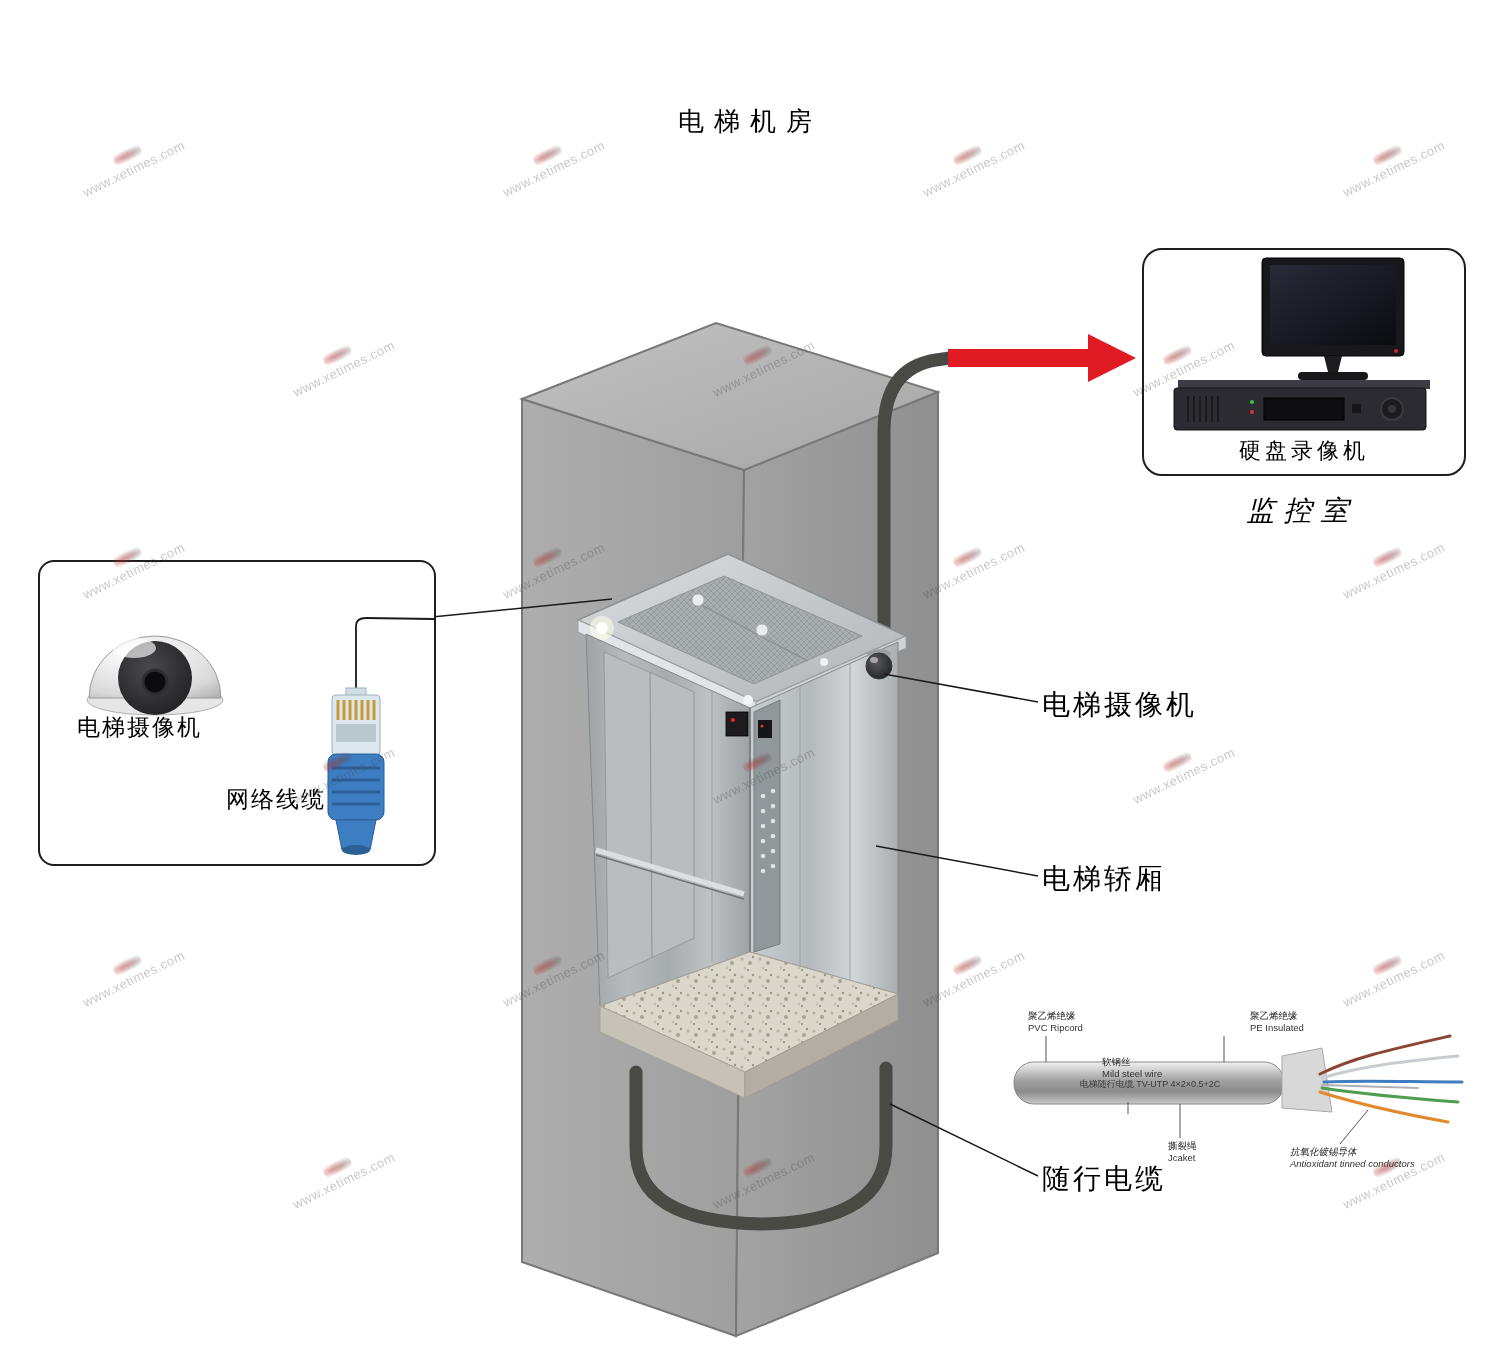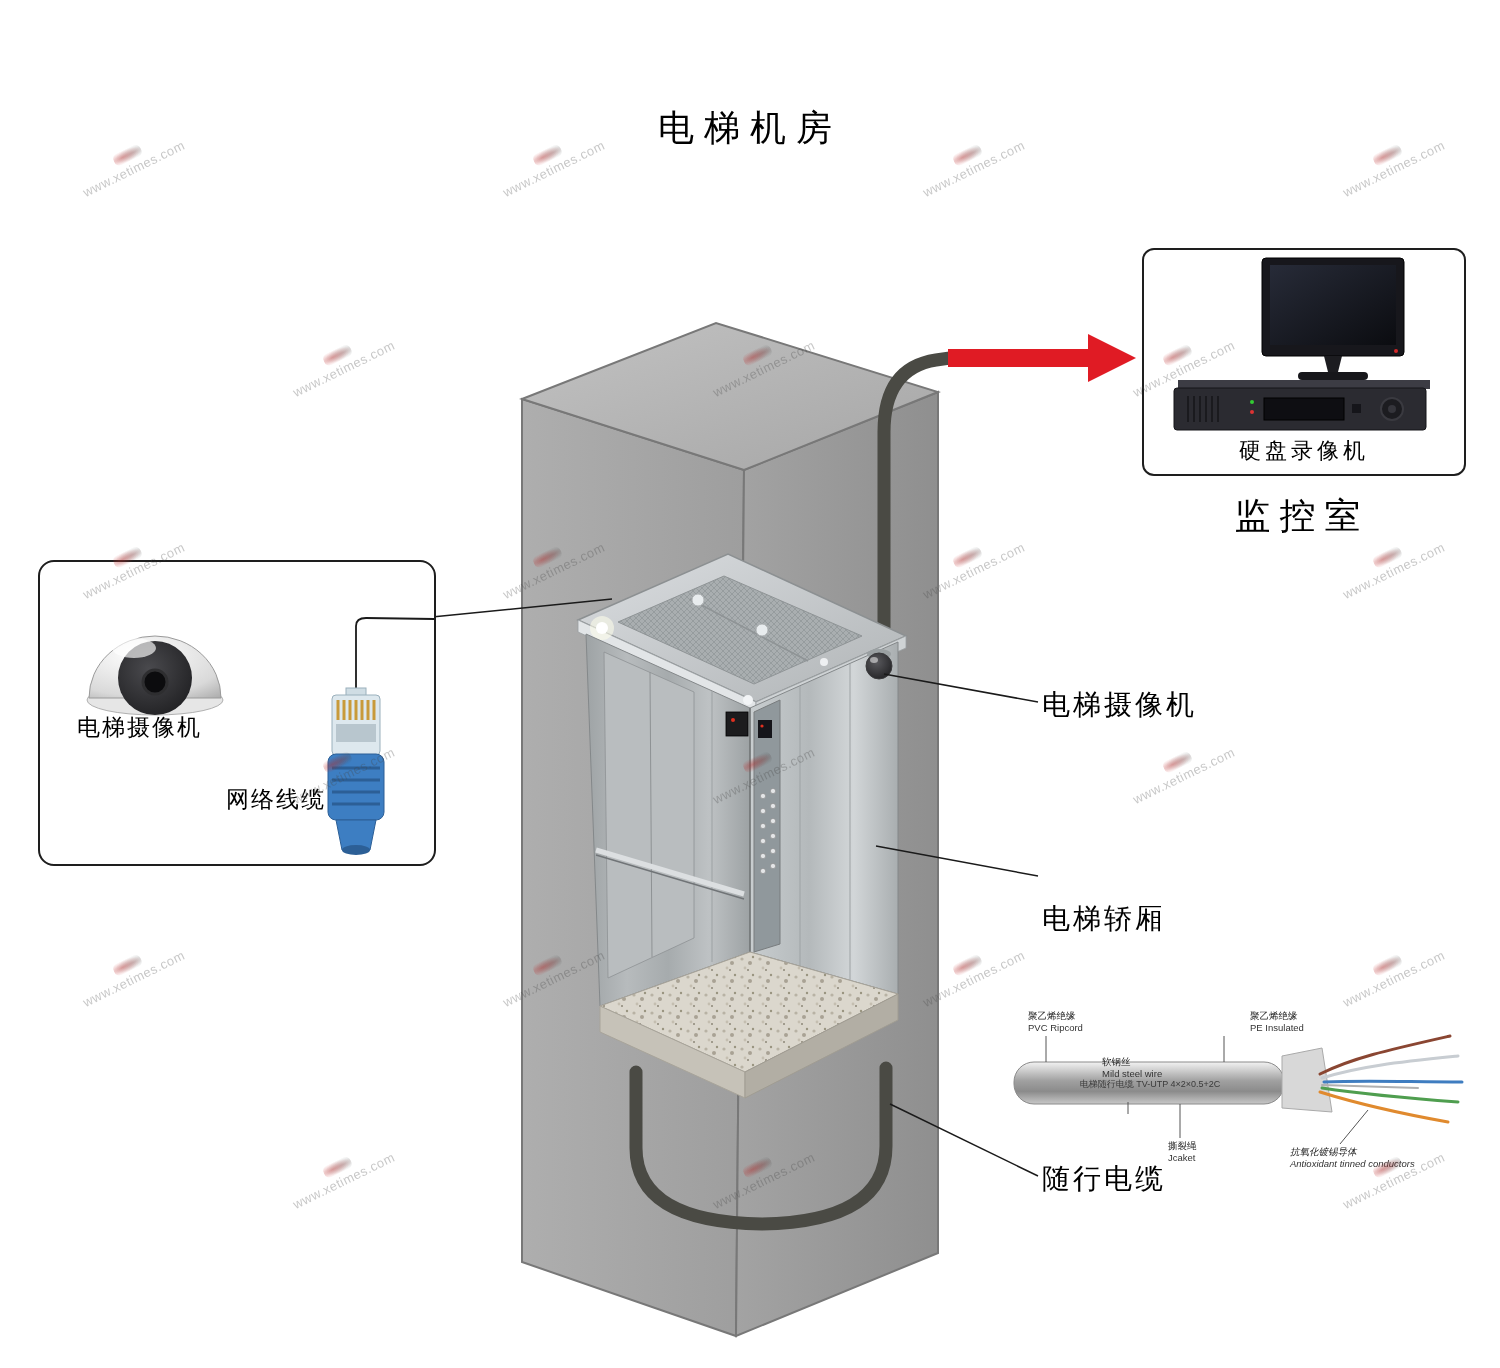--- a/index.html
+++ b/index.html
@@ -1,21 +1,21 @@
 <!DOCTYPE html>
 <html><head>
 <meta charset="utf-8">
 <style>
   html,body{margin:0;padding:0;background:#fff;}
   .canvas{position:relative;width:1500px;height:1368px;background:#ffffff;overflow:hidden;
           font-family:"Liberation Sans", sans-serif;color:#000;}
   .layer-svg{position:absolute;left:0;top:0;z-index:10;}
   .box{position:absolute;background:#fff;border:2px solid #1e1e1e;border-radius:16px;z-index:15;}
   .page-title{position:absolute;left:0;top:104px;width:1500px;text-align:center;
-              font-size:36px;letter-spacing:10px;font-weight:500;z-index:20;}
+              font-size:26px;letter-spacing:10px;font-weight:500;z-index:20;}
   .caption{position:absolute;text-align:center;font-size:33px;letter-spacing:9px;font-weight:500;z-index:20;}
   .callout{position:absolute;font-size:28px;letter-spacing:3px;font-weight:500;z-index:20;white-space:nowrap;}
   .in-label{position:absolute;font-size:23px;letter-spacing:2px;color:#000;white-space:nowrap;}
   .dvr-label{position:absolute;left:0;bottom:8px;width:100%;text-align:center;font-size:22px;letter-spacing:4px;}
   .cd-label{position:absolute;font-size:9.5px;line-height:1.25;color:#222;z-index:20;white-space:nowrap;}
   .cd-label .en{display:block;color:#333;}
   .cd-label.wide{white-space:normal;width:170px;font-style:italic;}
   .wm{position:absolute;z-index:30;transform:rotate(-26deg);display:flex;flex-direction:column;
       align-items:center;gap:1px;pointer-events:none;}
   .wm-logo{width:30px;height:13px;border-radius:6px;
@@ -182,21 +182,21 @@
         <line x1="1128" y1="1114" x2="1128" y2="1102"></line>
         <line x1="1180" y1="1138" x2="1180" y2="1104"></line>
         <line x1="1340" y1="1144" x2="1368" y2="1110"></line>
       </g>
     </g>
   </svg>
 
   <div class="page-title">电梯机房</div>
 
   <div class="callout" style="left:1042px;top:686px">电梯摄像机</div>
-  <div class="callout" style="left:1042px;top:900px">电梯轿厢</div>
+  <div class="callout" style="left:1042px;top:860px">电梯轿厢</div>
   <div class="callout" style="left:1042px;top:1160px">随行电缆</div>
 
   <div class="box" style="left:38px;top:560px;width:394px;height:302px;">
     <svg width="394" height="302" viewBox="0 0 394 302" style="position:absolute;left:0;top:0">
       <defs>
         <radialGradient id="camDome" cx=".38" cy=".3" r=".95">
           <stop offset="0" stop-color="#ffffff"></stop>
             <stop offset=".7" stop-color="#d9d9d9"></stop>
           <stop offset="1" stop-color="#a8a8a8"></stop>
         </radialGradient>
@@ -237,21 +237,21 @@
             <line x1="292" y1="242" x2="340" y2="242"></line>
         </g>
         <polygon points="296,258 336,258 330,288 302,288" fill="#3d7ec2" stroke="#2c5f96"></polygon>
         <ellipse cx="316" cy="288" rx="14" ry="5" fill="#2c5f96"></ellipse>
       </g>
     </svg>
     <div class="in-label" style="left:37px;top:150px">电梯摄像机</div>
     <div class="in-label" style="left:186px;top:222px">网络线缆</div>
   </div>
 
-  <div class="box" style="left:1142px;top:248px;width:320px;height:224px;border-radius:12px;">
+  <div class="box" style="left:1142px;top:248px;width:320px;height:224px;border-radius:20px;">
     <svg width="320" height="224" viewBox="0 0 320 224" style="position:absolute;left:0;top:0">
       <defs>
         <linearGradient id="screenGrad" x1="0" y1="0" x2="1" y2="1">
           <stop offset="0" stop-color="#272b38"></stop>
             <stop offset="1" stop-color="#0b0c10"></stop>
         </linearGradient>
       </defs>
 
       <g>
         <rect x="118" y="8" width="142" height="98" rx="4" fill="#17171c" stroke="#000"></rect>
@@ -275,21 +275,21 @@
         <circle cx="108" cy="152" r="2" fill="#33cc33"></circle>
         <circle cx="108" cy="162" r="2" fill="#dd3333"></circle>
         <rect x="120" y="148" width="80" height="22" fill="#0e0e12" stroke="#000"></rect>
         <rect x="208" y="154" width="9" height="9" fill="#15151a"></rect>
         <circle cx="248" cy="159" r="11" fill="#1c1c20" stroke="#3a3a40" stroke-width="2"></circle>
         <circle cx="248" cy="159" r="4" fill="#35353b"></circle>
       </g>
     </svg>
     <div class="dvr-label">硬盘录像机</div>
   </div>
-  <div class="caption" style="left:1142px;top:492px;width:320px;font-size:36px;">监控室</div>
+  <div class="caption" style="left:1142px;top:492px;width:320px;font-size:28px;font-style:italic;">监控室</div>
 
   <div class="cd-label" style="left:1028px;top:1010px">
     <span>聚乙烯绝缘</span>
     <span class="en">PVC Ripcord</span>
   </div>
   <div class="cd-label" style="left:1250px;top:1010px">
     <span>聚乙烯绝缘</span>
     <span class="en">PE Insulated</span>
   </div>
   <div class="cd-label" style="left:1102px;top:1056px">

